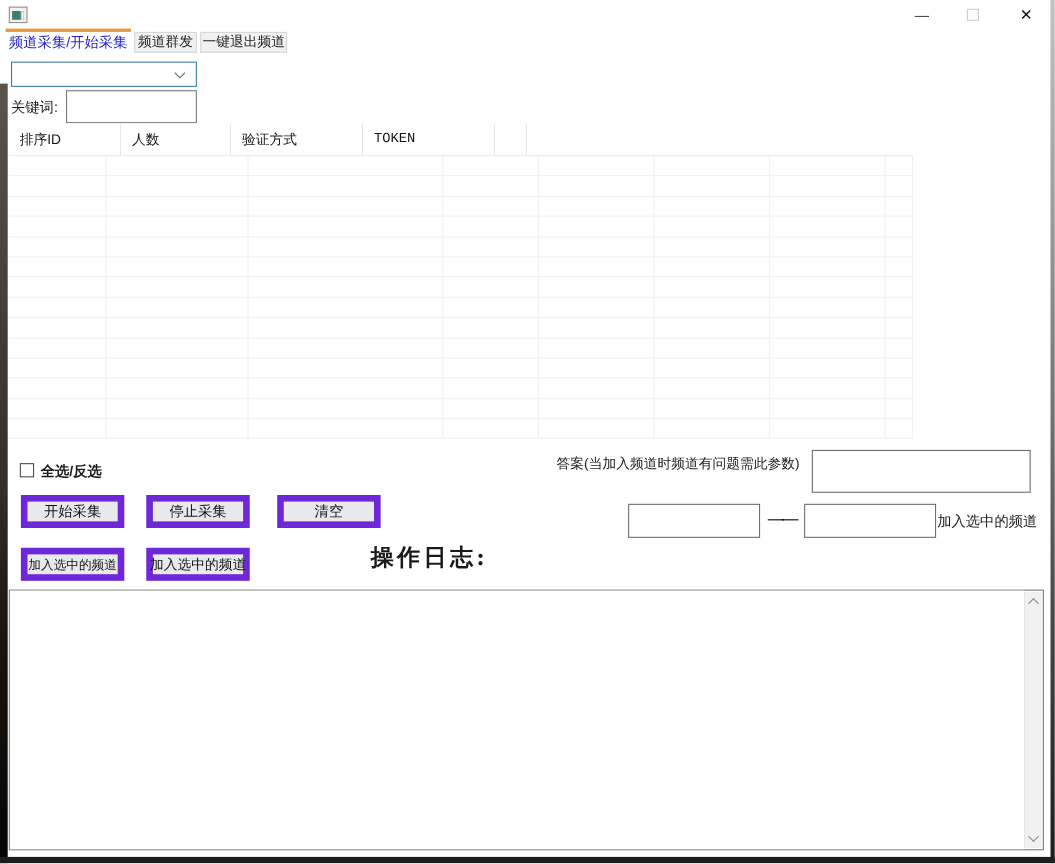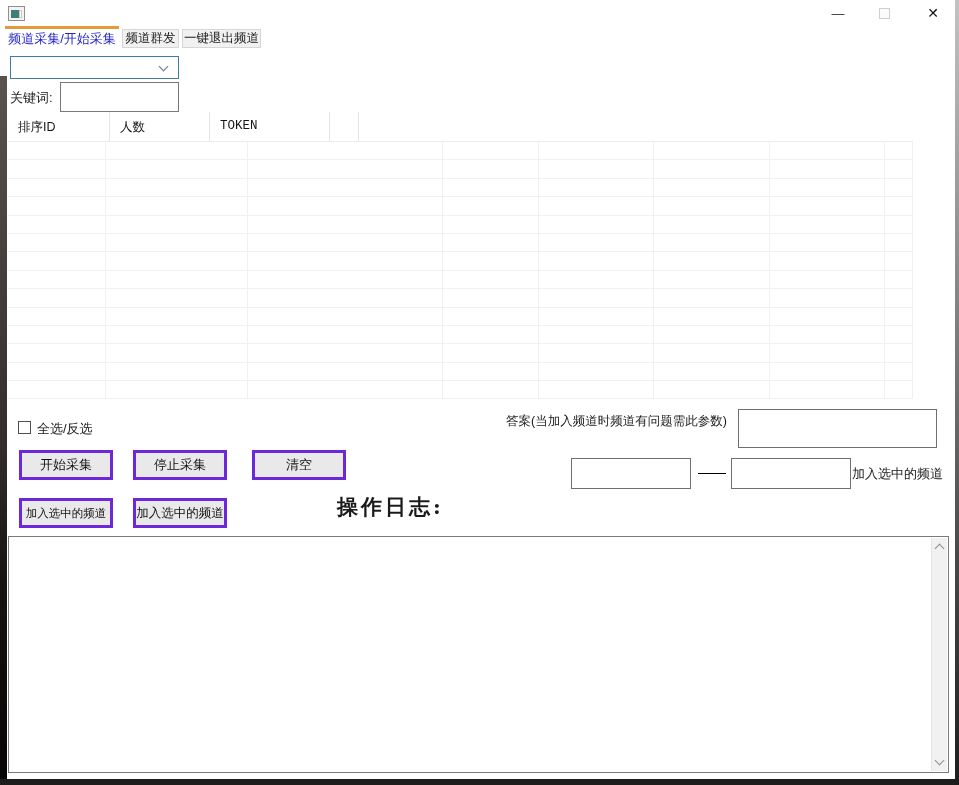--- a/index.html
+++ b/index.html
@@ -39,34 +39,34 @@
   .combo { position:absolute; left:10px; top:56px; width:169px; height:23px;
            border:1px solid #3d7ea6; background:#fff; }
   .combo .chev { position:absolute; right:11px; top:6px; width:7px; height:7px;
                  border-right:1.5px solid #5f7886; border-bottom:1.5px solid #5f7886;
                  transform:rotate(45deg); }
   .kw-label { position:absolute; left:10px; top:89px; font-size:13px; }
   .kw-input { position:absolute; left:60px; top:82px; width:119px; height:30px;
               border:1px solid #787878; background:#fff; font-size:13px; padding:0 4px; }
 
   
-  .tbl { position:absolute; left:8px; top:112px; width:905px; height:288px; background:#fff; }
+  .tbl { position:absolute; left:8px; top:112px; width:822px; height:288px; background:#fff; }
   .tbl-head { display:flex; height:30px; }
   .tbl-head .hc { font-size:12.5px; color:#151515; padding:7px 0 0 10px;
                   border-right:1px solid #e6e6e6; overflow:hidden; white-space:nowrap; }
   .tbl-head { border-bottom:1px solid #ececec; }
   .tbl-body .tr { display:flex; height:18.4px; border-bottom:1px solid #f1f1f1; }
   .tbl-body .td { border-right:1px solid #f0f0f0; height:100%; }
 
   
   .chk { position:absolute; left:18px; top:421px; width:13px; height:13px;
          border:1px solid #4f4f4f; background:#fff; }
-  .chk-label { position:absolute; left:37px; top:420px; font-size:13px; }
+  .chk-label { position:absolute; left:37px; top:420px; font-size:13px;font-weight:bold; }
   .btn { position:absolute; height:30px; width:94px; background:#e9e9e9;
-         border:3px solid #6d28d9; font-size:13px; color:#111;
+         border:6px solid #6d28d9; font-size:13px; color:#111;
          display:flex; align-items:center; justify-content:center; white-space:nowrap; cursor:default; }
   .btn-start { left:19px;  top:450px; }
   .btn-stop  { left:133px; top:450px; }
   .btn-clear { left:252px; top:450px; }
   .btn-join  { left:19px;  top:498px; font-size:11.5px; }
   .btn-stopjoin { left:133px; top:498px; font-size:12.5px; }
 
   .answer-label { position:absolute; left:506px; top:413px; font-size:12.5px; }
   .answer-input { position:absolute; left:738px; top:409px; width:199px; height:39px;
                   border:1px solid #6f6f6f; background:#fff; font-size:13px; padding:0 4px; }
@@ -116,20 +116,21 @@
     <span></span>
     <span class="chev"></span>
   </div>
   <div class="kw-label">关键词:</div>
   <input class="kw-input" value="" style="">
 
   <div class="tbl">
     <div class="tbl-head" id="tbl-head">
         <div class="hc" style="width: 102px;">排序ID</div>
         <div class="hc" style="width: 100px;">人数</div>
+        <div class="hc" style="width: 120px;">验证方式</div>
         <div class="hc" style="width: 120px; font-family: Liberation Mono, monospace;">TOKEN</div>
         <div class="hc" style="width: 29px;"></div>
       </div>
     <div class="tbl-body" id="tbl-body">
         <div class="tr">
           <div class="td" style="width: 102px;"></div>
           <div class="td" style="width: 148px;"></div>
           <div class="td" style="width: 202px;"></div>
           <div class="td" style="width: 100px;"></div>
           <div class="td" style="width: 120px;"></div>

